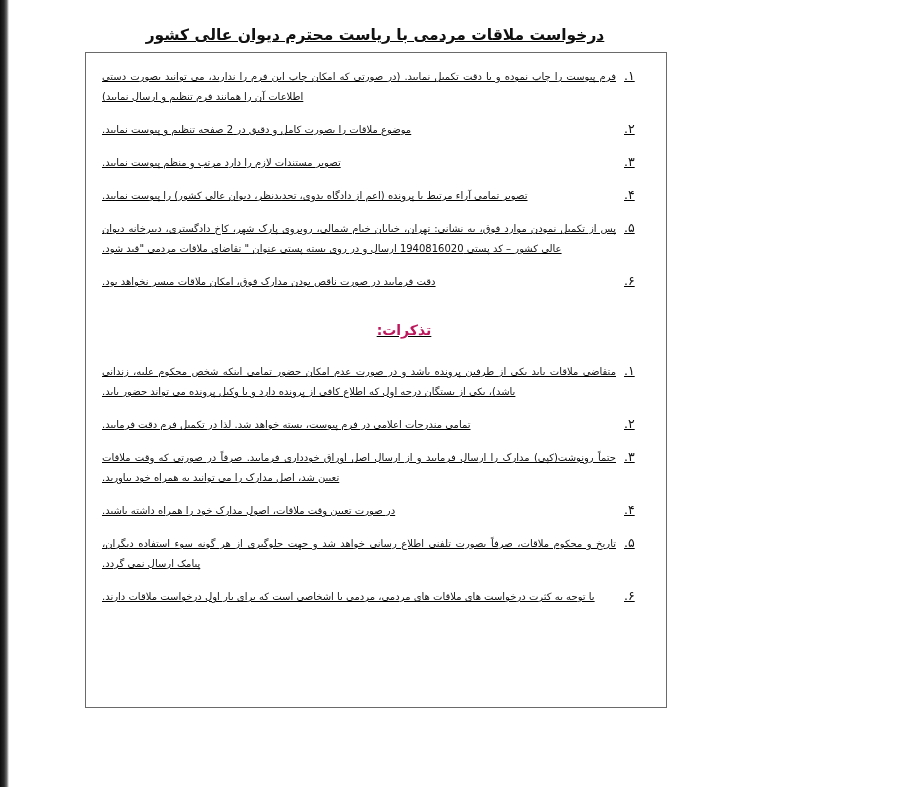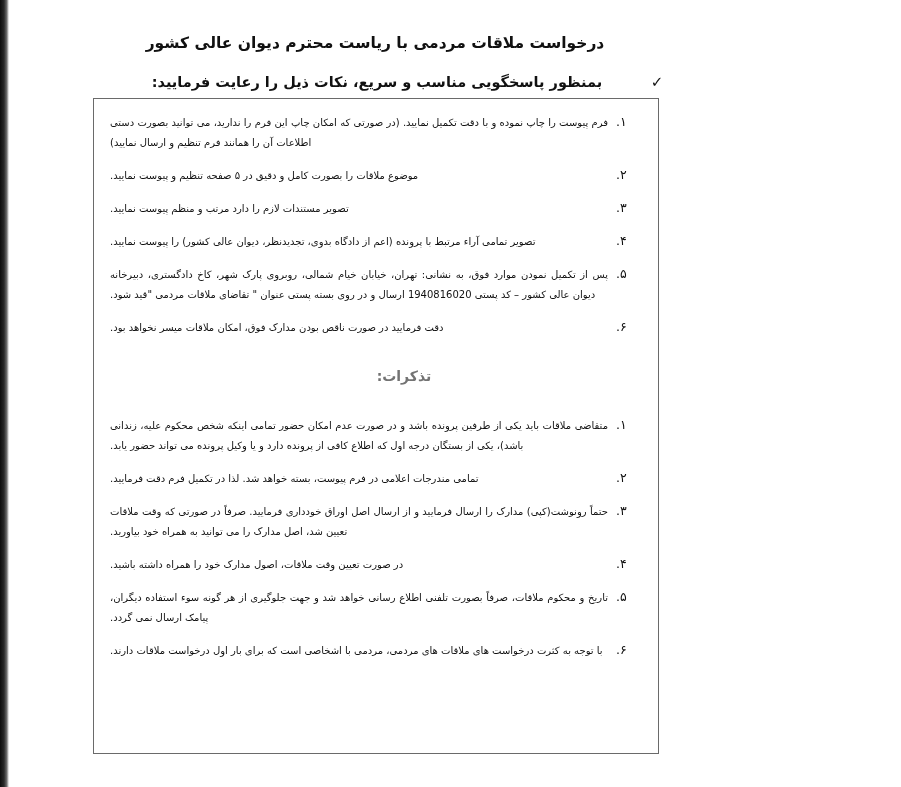--- a/index.html
+++ b/index.html
@@ -25,21 +25,22 @@
     background: linear-gradient(to right, #0d0d0d 0%, #2a2a2a 45%, #6e6e6e 75%, #ffffff 100%);
   }
 
   .page {
     position: absolute;
     top: 0;
     left: 9px;
     width: 732px;
     height: 787px;
     box-sizing: border-box;
-    padding: 12px;
+    padding: 4px;
+    text-decoration: underline;
   }
 
   .doc-title {
     text-align: center;
     font-weight: bold;
     font-size: 15.5px;
     color: #111;
     margin-top: 22px;
     letter-spacing: -0.2px;
     direction: rtl;
@@ -109,57 +110,53 @@
     text-align: justify;
     text-align-last: left;
     direction: rtl;
   }
 
   .list-primary > li .item-text { line-height: 2.05; }
 
   .section-heading {
     font-weight: bold;
     font-size: 14px;
-    color: #737373;
-    text-align: center;
-    margin: 30px 0 32px 0;
+    color: #be185d;
+    text-align: center;
+    margin: 30px 0 24px 0;
     direction: rtl;
     padding-left: 56px;
   }
 
   .list-notes {
     margin-top: 2px;
   }
   .list-notes > li { margin-bottom: 16px; }
   .list-notes > li .item-text { line-height: 2.05; }
 </style>
 </head>
 <body>
 
 <div class="scan-edge"></div>
 
 <div class="page">
 
   <div class="doc-title">درخواست ملاقات مردمی با ریاست محترم دیوان عالی کشور</div>
 
-  <div class="subtitle-row">
-    <div class="subtitle-text">بمنظور پاسخگویی مناسب و سریع، نکات ذیل را رعایت فرمایید:</div>
-    <div class="check-mark">✓</div>
-  </div>
 
   <div class="frame">
 
     <ol class="fa-list list-primary">
       <li>
         <span class="marker">۱.</span>
         <span class="item-text">فرم پیوست را چاپ نموده و با دقت تکمیل نمایید. (در صورتی که امکان چاپ این فرم را ندارید، می توانید بصورت دستی اطلاعات آن را همانند فرم تنظیم و ارسال نمایید)</span>
       </li>
       <li>
         <span class="marker">۲.</span>
-        <span class="item-text">موضوع ملاقات را بصورت کامل و دقیق در ۵ صفحه تنظیم و پیوست نمایید.</span>
+        <span class="item-text">موضوع ملاقات را بصورت کامل و دقیق در 2 صفحه تنظیم و پیوست نمایید.</span>
       </li>
       <li>
         <span class="marker">۳.</span>
         <span class="item-text">تصویر مستندات لازم را دارد مرتب و منظم پیوست نمایید.</span>
       </li>
       <li>
         <span class="marker">۴.</span>
         <span class="item-text">تصویر تمامی آراء مرتبط با پرونده (اعم از دادگاه بدوی، تجدیدنظر، دیوان عالی کشور) را پیوست نمایید.</span>
       </li>
       <li>

